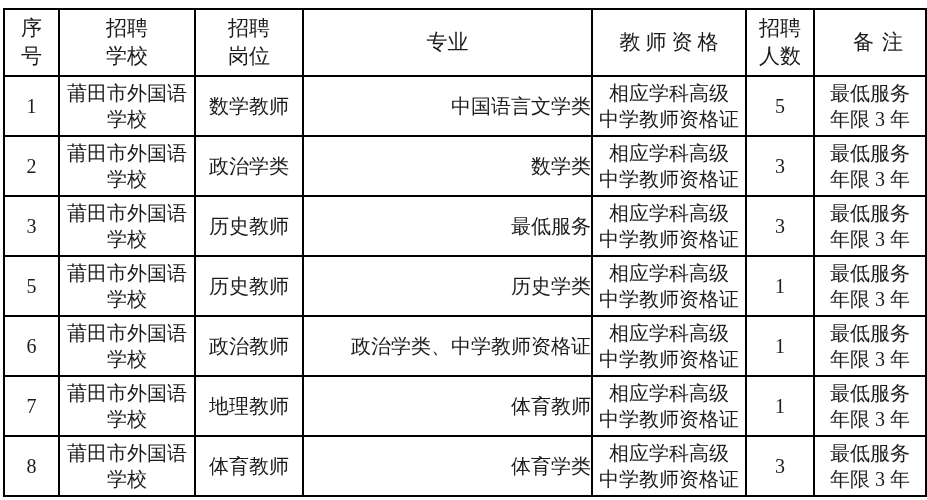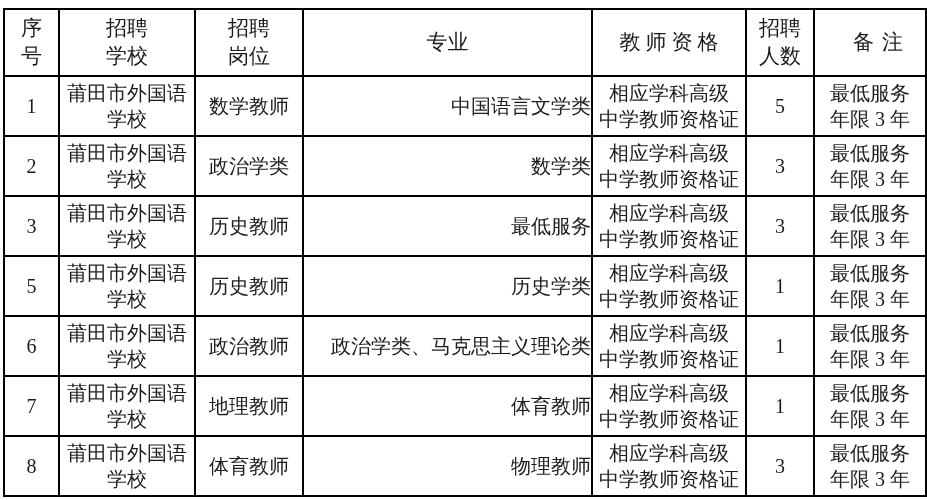--- a/index.html
+++ b/index.html
@@ -123,21 +123,21 @@
 中学教师资格证</td>
       <td>1</td>
       <td>最低服务
 年限 3 年</td>
     </tr>
     <tr class="body-row">
       <td>6</td>
       <td>莆田市外国语
 学校</td>
       <td>政治教师</td>
-      <td class="major-cell">政治学类、马克思主义理论类</td>
+      <td class="major-cell">政治学类、中学教师资格证</td>
       <td>相应学科高级
 中学教师资格证</td>
       <td>1</td>
       <td>最低服务
 年限 3 年</td>
     </tr>
     <tr class="body-row">
       <td>7</td>
       <td>莆田市外国语
 学校</td>
@@ -147,21 +147,21 @@
 中学教师资格证</td>
       <td>1</td>
       <td>最低服务
 年限 3 年</td>
     </tr>
     <tr class="body-row">
       <td>8</td>
       <td>莆田市外国语
 学校</td>
       <td>体育教师</td>
-      <td class="major-cell">物理教师</td>
+      <td class="major-cell">体育学类</td>
       <td>相应学科高级
 中学教师资格证</td>
       <td>3</td>
       <td>最低服务
 年限 3 年</td>
     </tr>
   </tbody>
 </table>
 
 </body></html>

